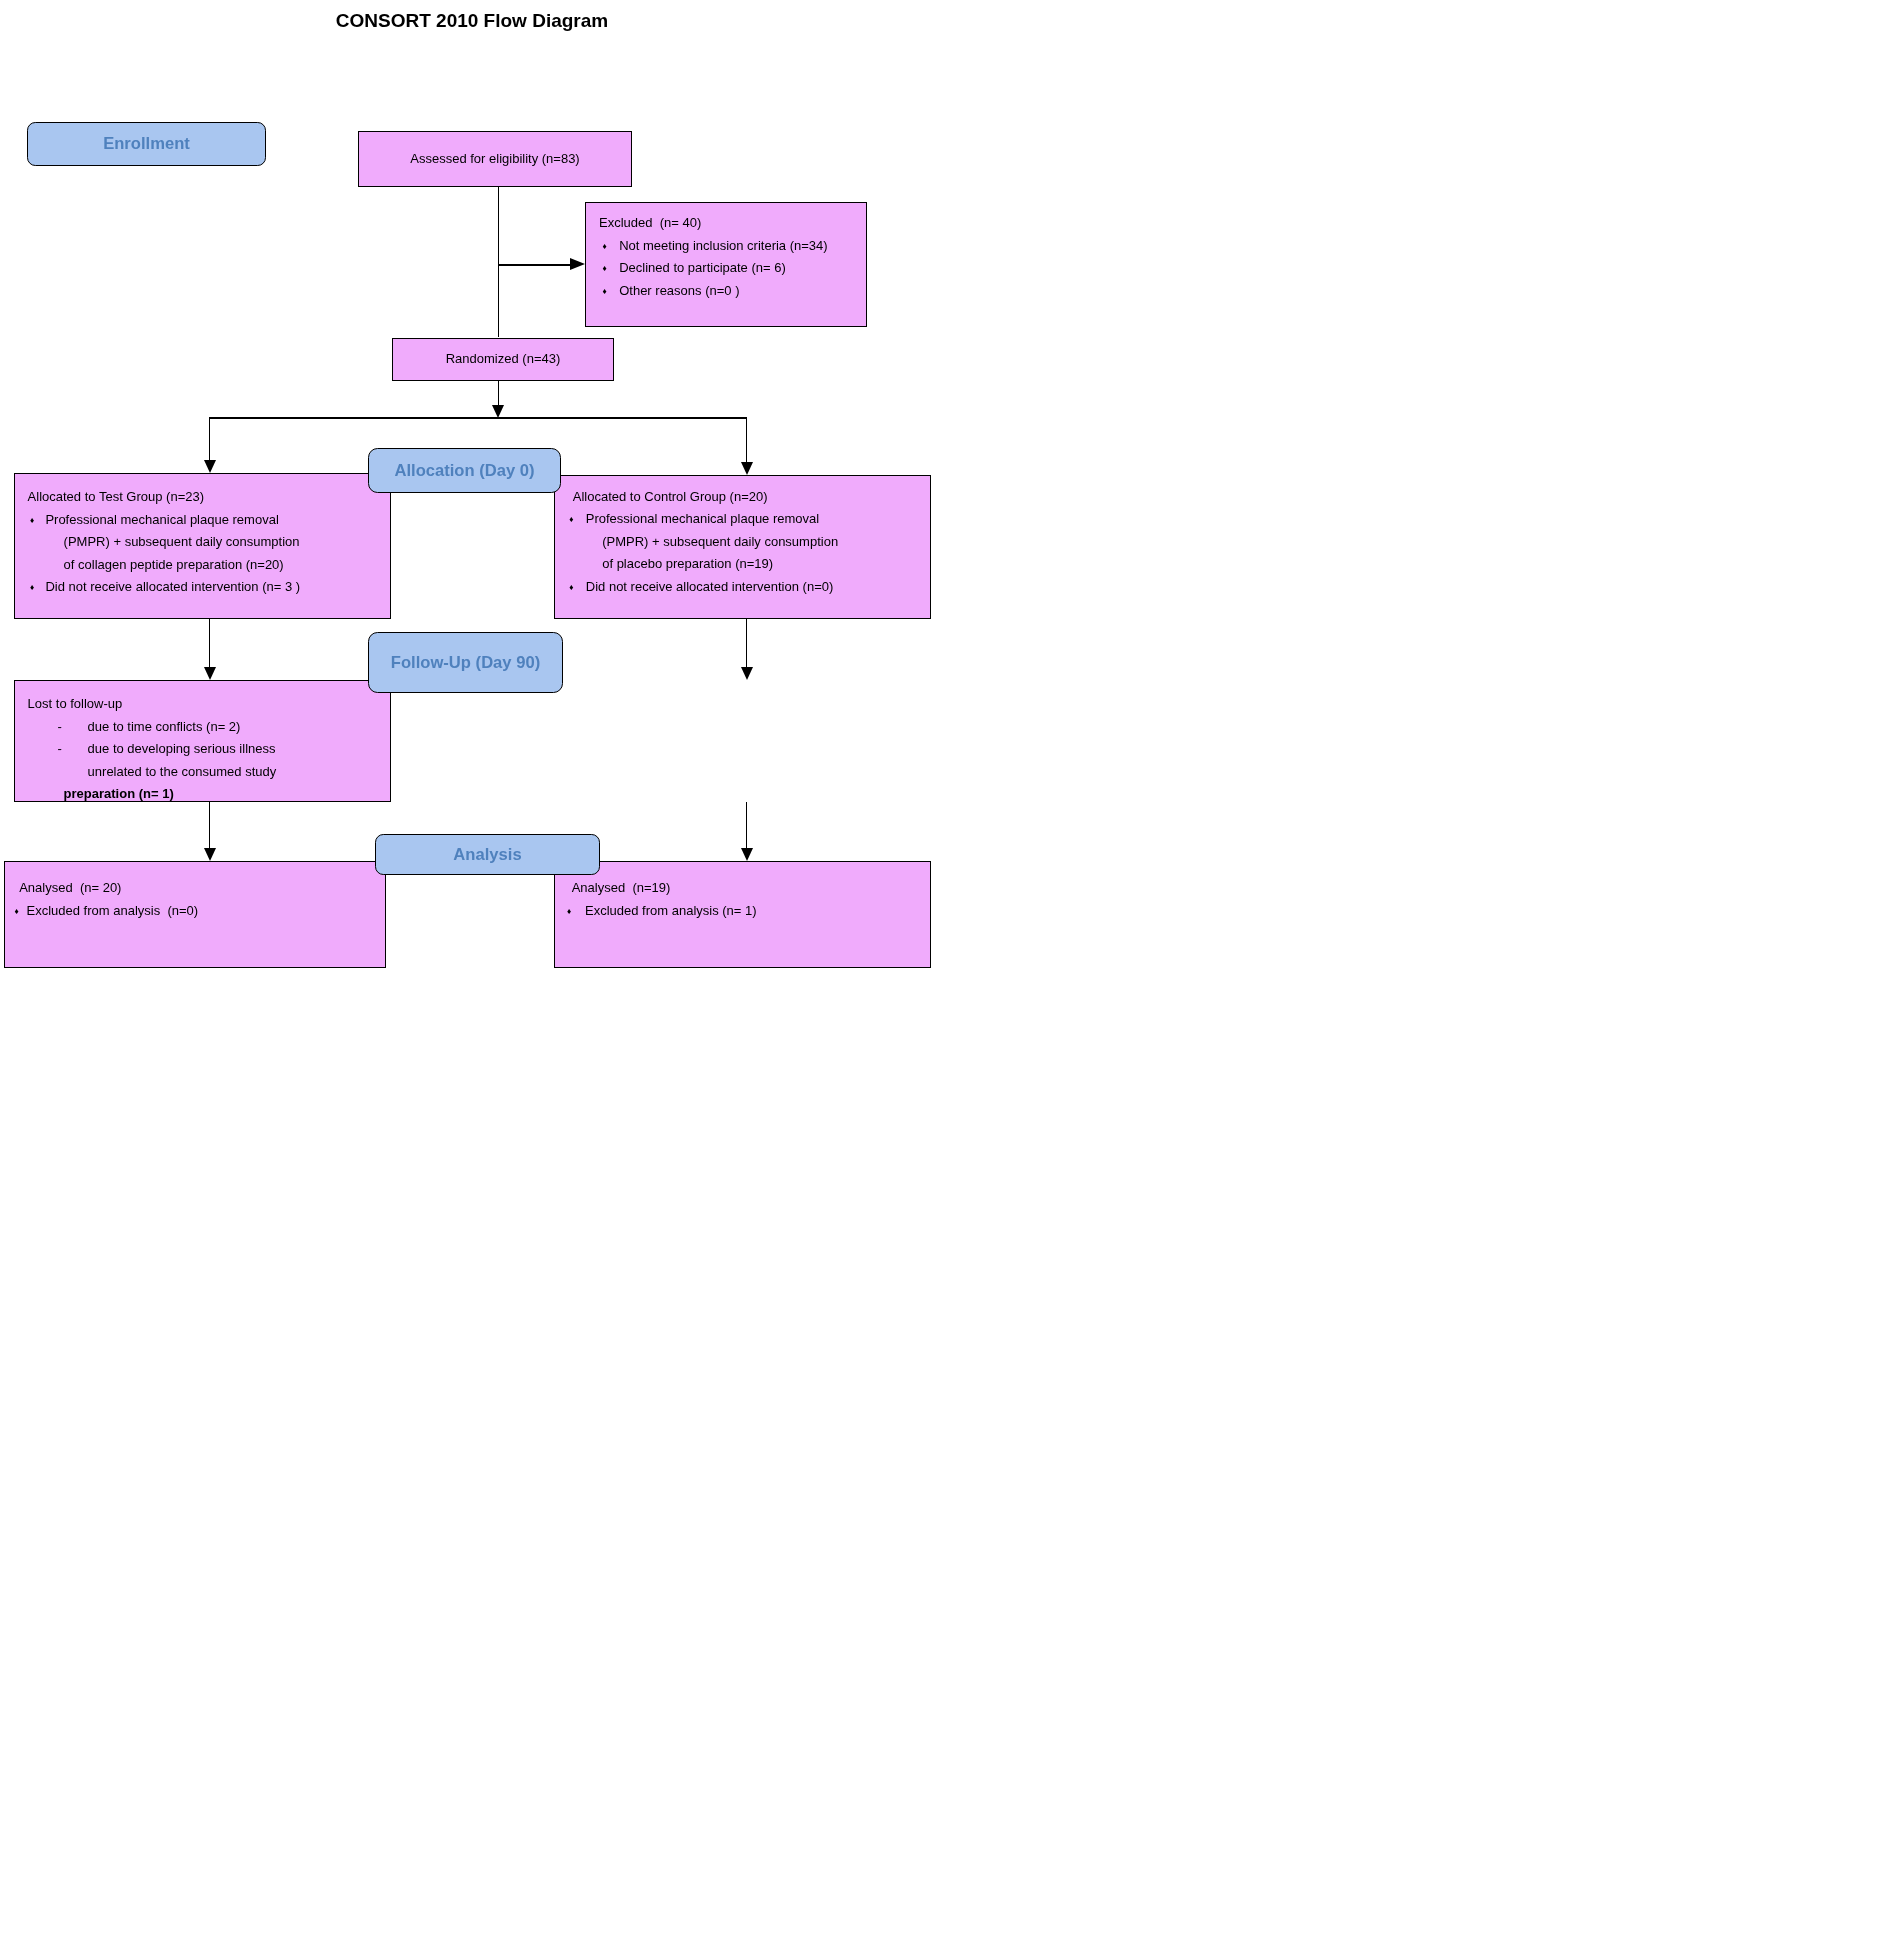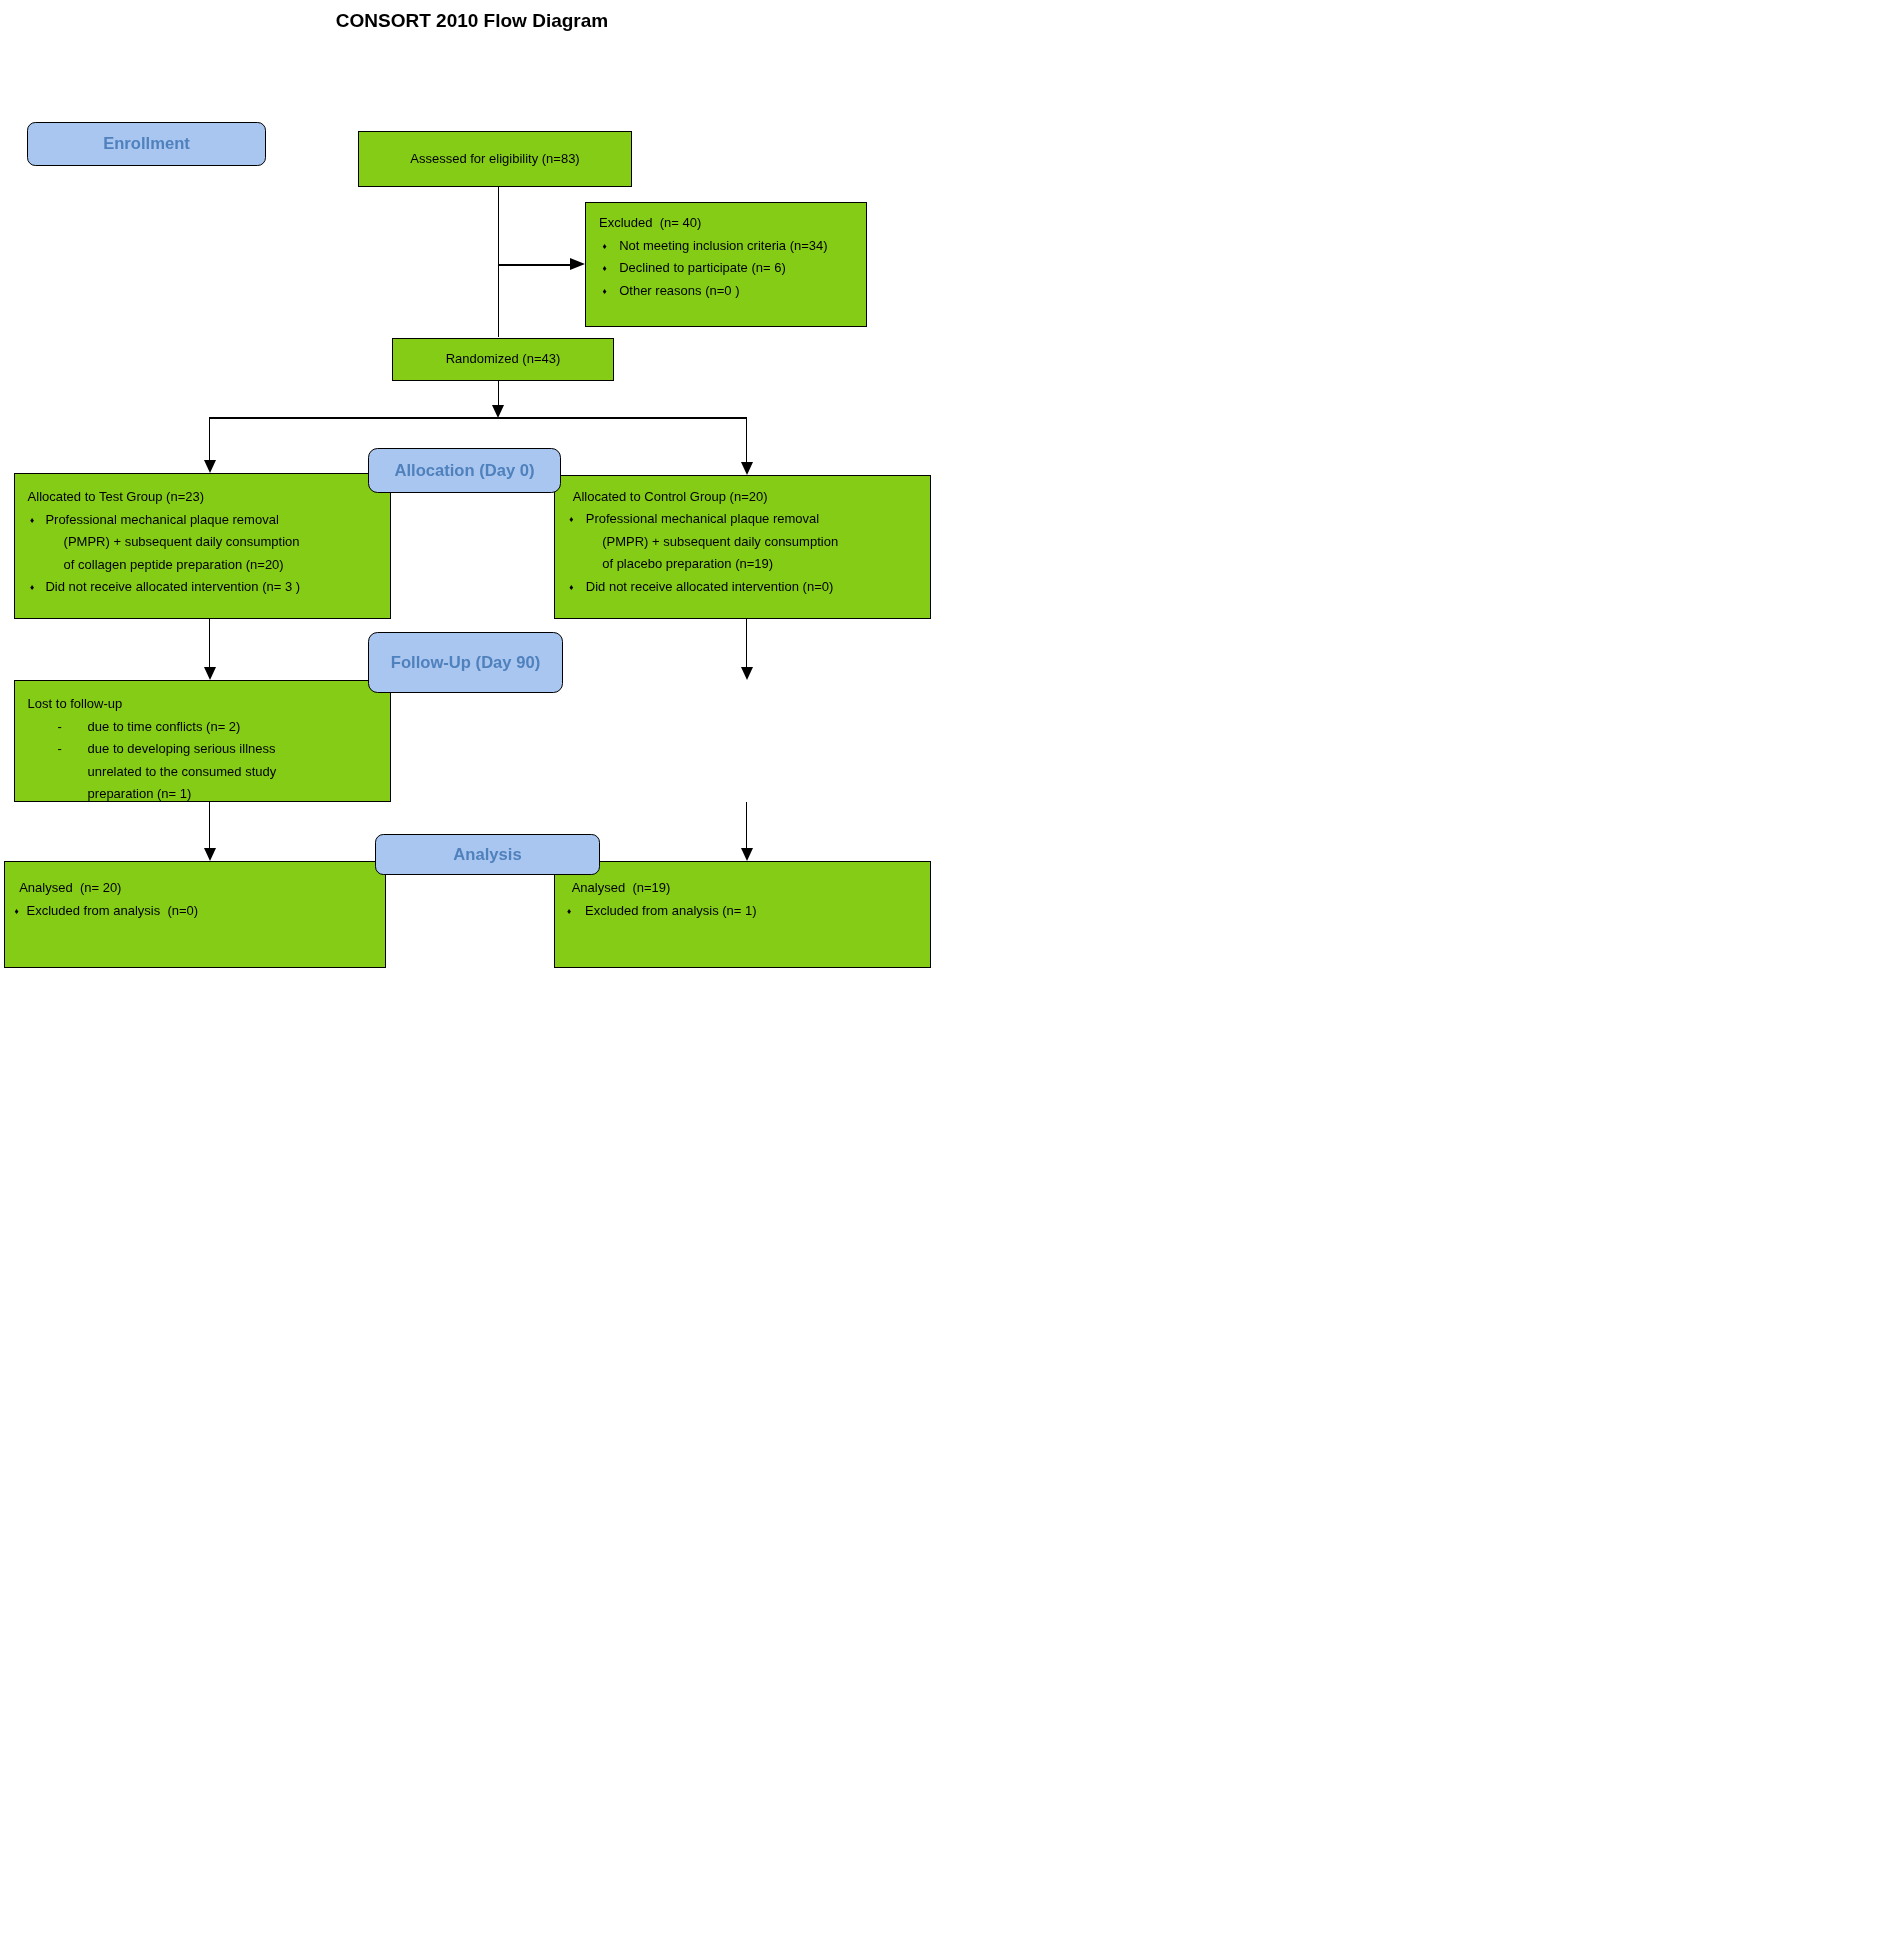--- a/index.html
+++ b/index.html
@@ -10,21 +10,21 @@
     font-family:"Liberation Sans", sans-serif;
     color:#000;
   }
   .page-title{
     position:absolute;left:0;top:9.5px;width:944px;
     text-align:center;font-size:19px;font-weight:bold;
     letter-spacing:0px;
   }
   
   .box{
-    position:absolute;background:#84cc16;border:1.8px solid #000;
+    position:absolute;background:#f0abfc;border:1.8px solid #000;
     box-sizing:border-box;font-size:13px;line-height:22.5px;z-index:2;
   }
   .box.center{display:flex;align-items:center;justify-content:center;text-align:center;}
   
   .stage{
     position:absolute;background:var(--stage-fill,#A9C6F0);
     border:1.8px solid #000;box-sizing:border-box;
     display:flex;align-items:center;justify-content:center;
     color:var(--stage-text,#4F81BD);font-weight:bold;font-size:16.6px;
     z-index:3;
@@ -163,21 +163,21 @@
       <span class="mk" style="width:30px;">-</span>
       <span class="t">due to time conflicts (n= 2)</span>
     </div>
     <div class="row" style="margin-left:30px;">
       <span class="mk" style="width:30px;">-</span>
       <span class="t">due to developing serious illness</span>
     </div>
     <div class="row" style="margin-left:60px;">
       <span class="t">unrelated to the consumed study</span>
     </div>
-    <div class="row" style="margin-left:60px;">
+    <div class="row" style="margin-left:36px;font-weight:bold;">
       <span class="t">preparation (n= 1)</span>
     </div>
   </div>
 
 
   <div class="box" style="left:4px;top:861px;width:382px;height:107px;padding:15.4px 4.7px 0 9.5px;">
     <div class="row" style="margin-left:4.7px;">
       <span class="t">Analysed  (n= 20)</span>
     </div>
     <div class="row">

